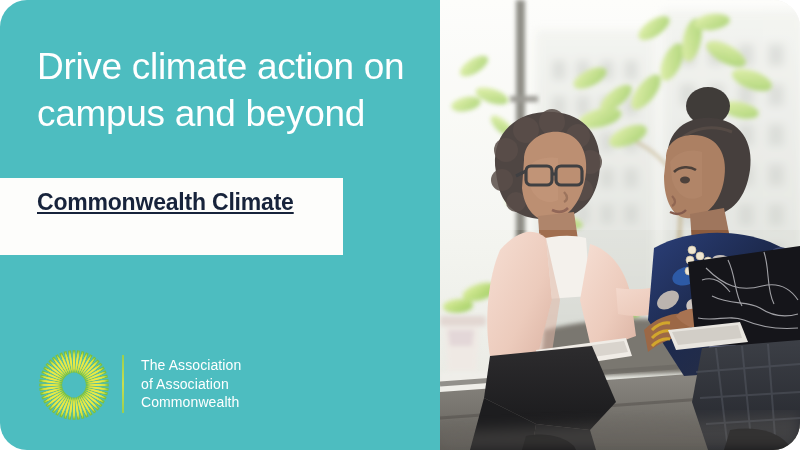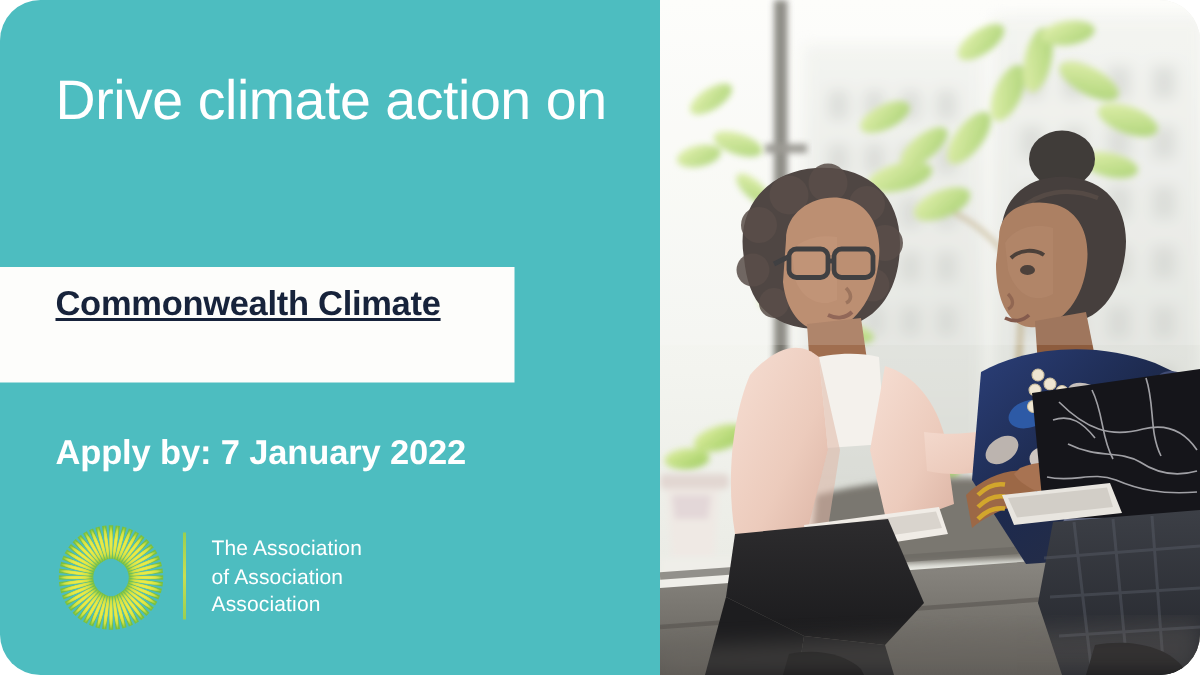--- a/index.html
+++ b/index.html
@@ -105,29 +105,29 @@
 </style>
 </head>
 <body>
 
 <div class="poster">
 
   <div class="left-panel">
 
     <div class="headline">
       <span class="line">Drive climate action on</span>
+      <span class="line">campus and beyond</span>
     </div>
 
     <div class="title-box">
       <div class="tb-inner">
         <span class="line">Commonwealth Climate</span>
       </div>
     </div>
 
-    <div class="apply-by">Apply by: 7 January 2022</div>
 
     <div class="logo">
 
       <div class="logo-mark">
         <svg viewBox="0 0 100 100" xmlns="http://www.w3.org/2000/svg">
           <defs>
             <radialGradient id="spokeGrad" cx="50%" cy="50%" r="50%">
               <stop offset="30%" stop-color="#eaea46"></stop>
               <stop offset="70%" stop-color="#cfe046"></stop>
               <stop offset="100%" stop-color="#79c040"></stop>
@@ -288,21 +288,21 @@
             </g>
           </g>
         </svg>
       </div>
 
       <div class="logo-divider"></div>
 
       <div class="logo-text">
         <span class="line">The Association</span>
         <span class="line">of Association</span>
-        <span class="line">Association</span>
+        <span class="line">Commonwealth</span>
       </div>
 
     </div>
   </div>
 
   <div class="photo">
     <svg viewBox="0 0 360 450" xmlns="http://www.w3.org/2000/svg">
       <defs>
         <linearGradient id="windowLight" x1="0" y1="0" x2="0" y2="1">
           <stop offset="0%" stop-color="#fdfdfa"></stop>

